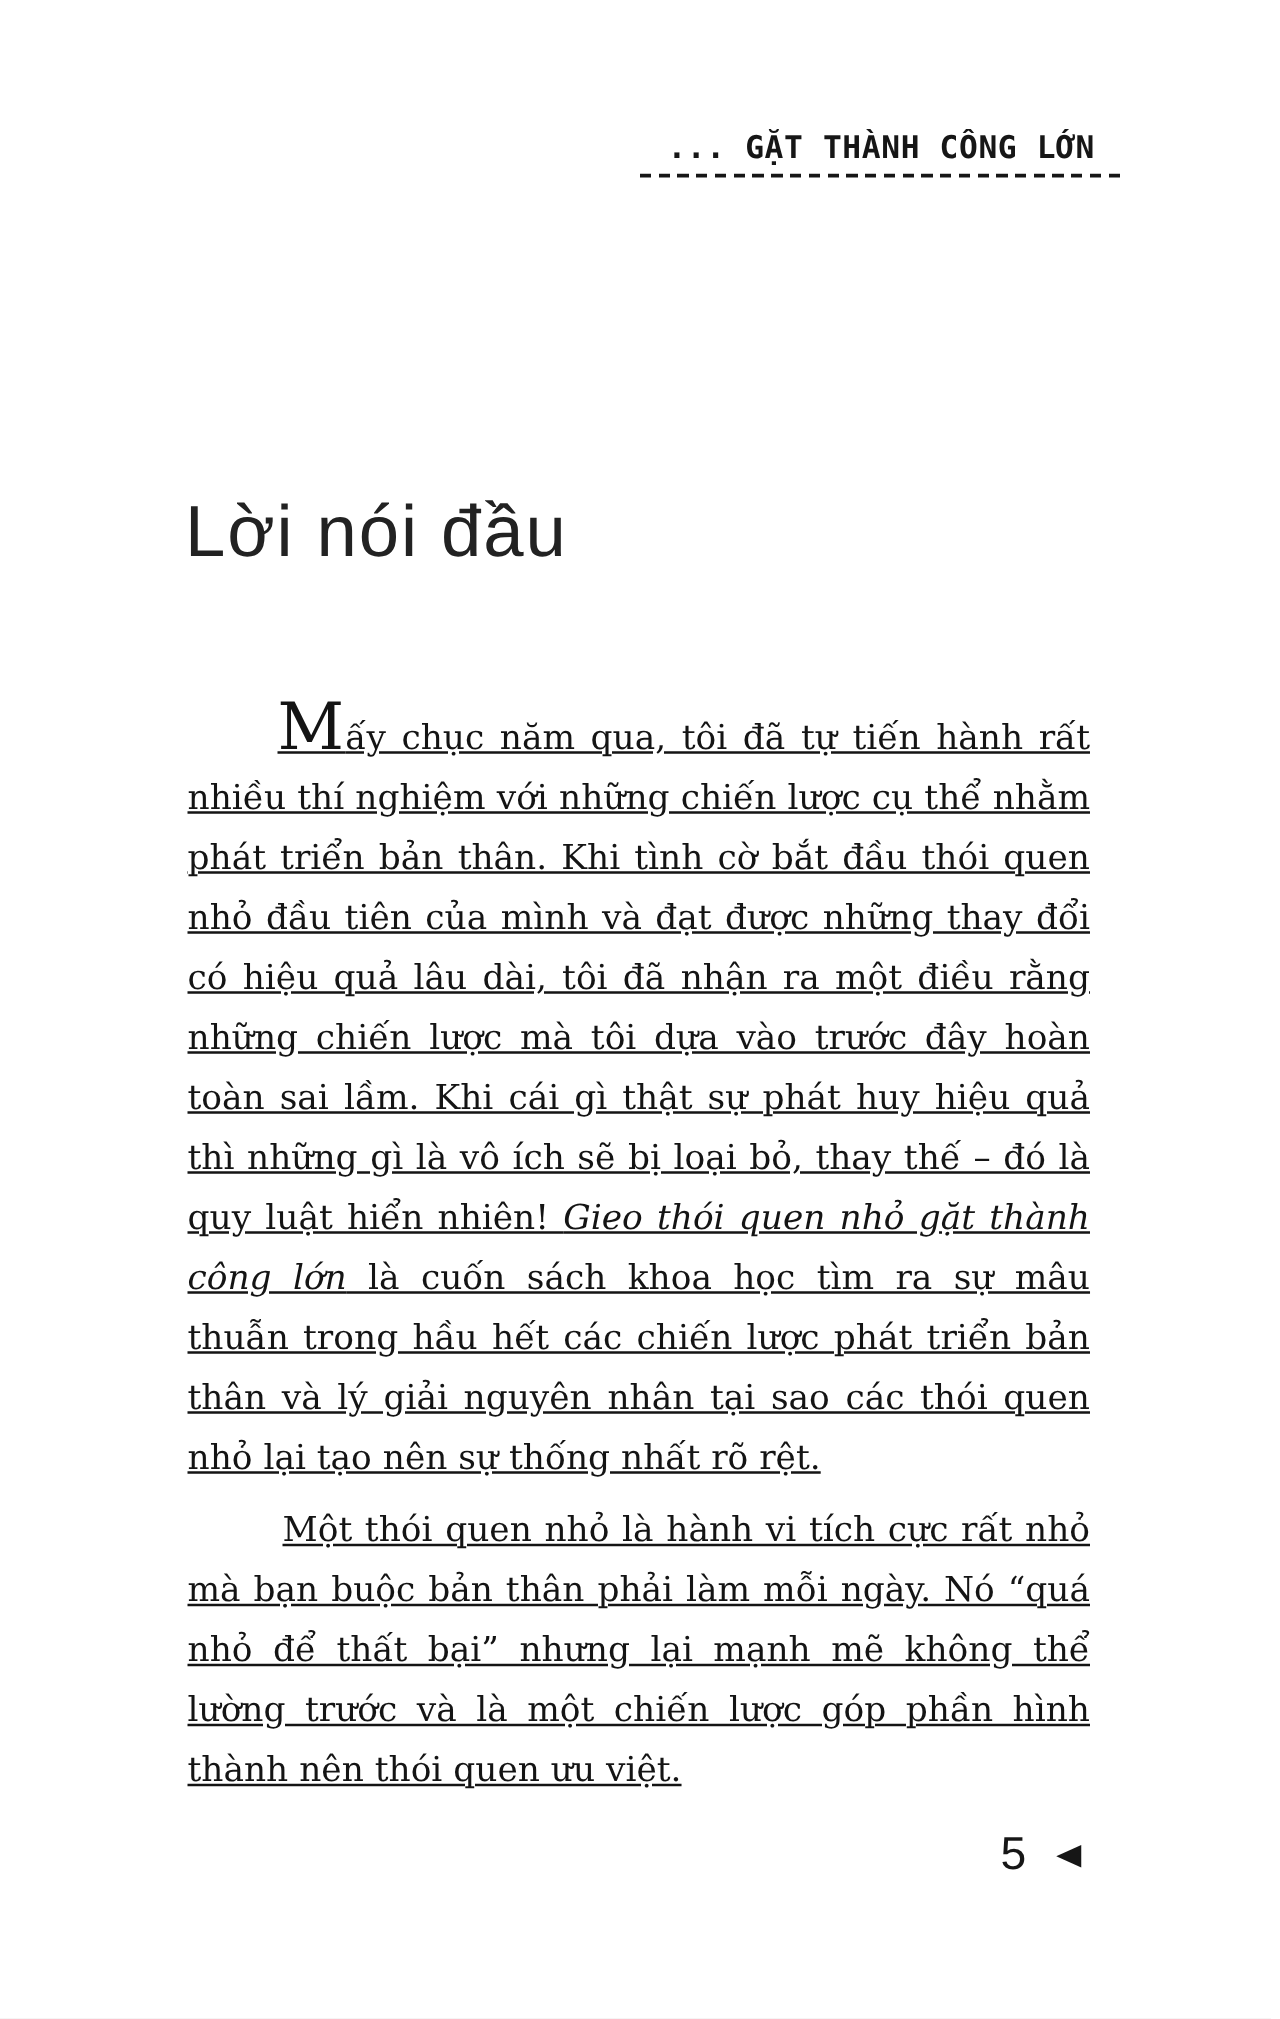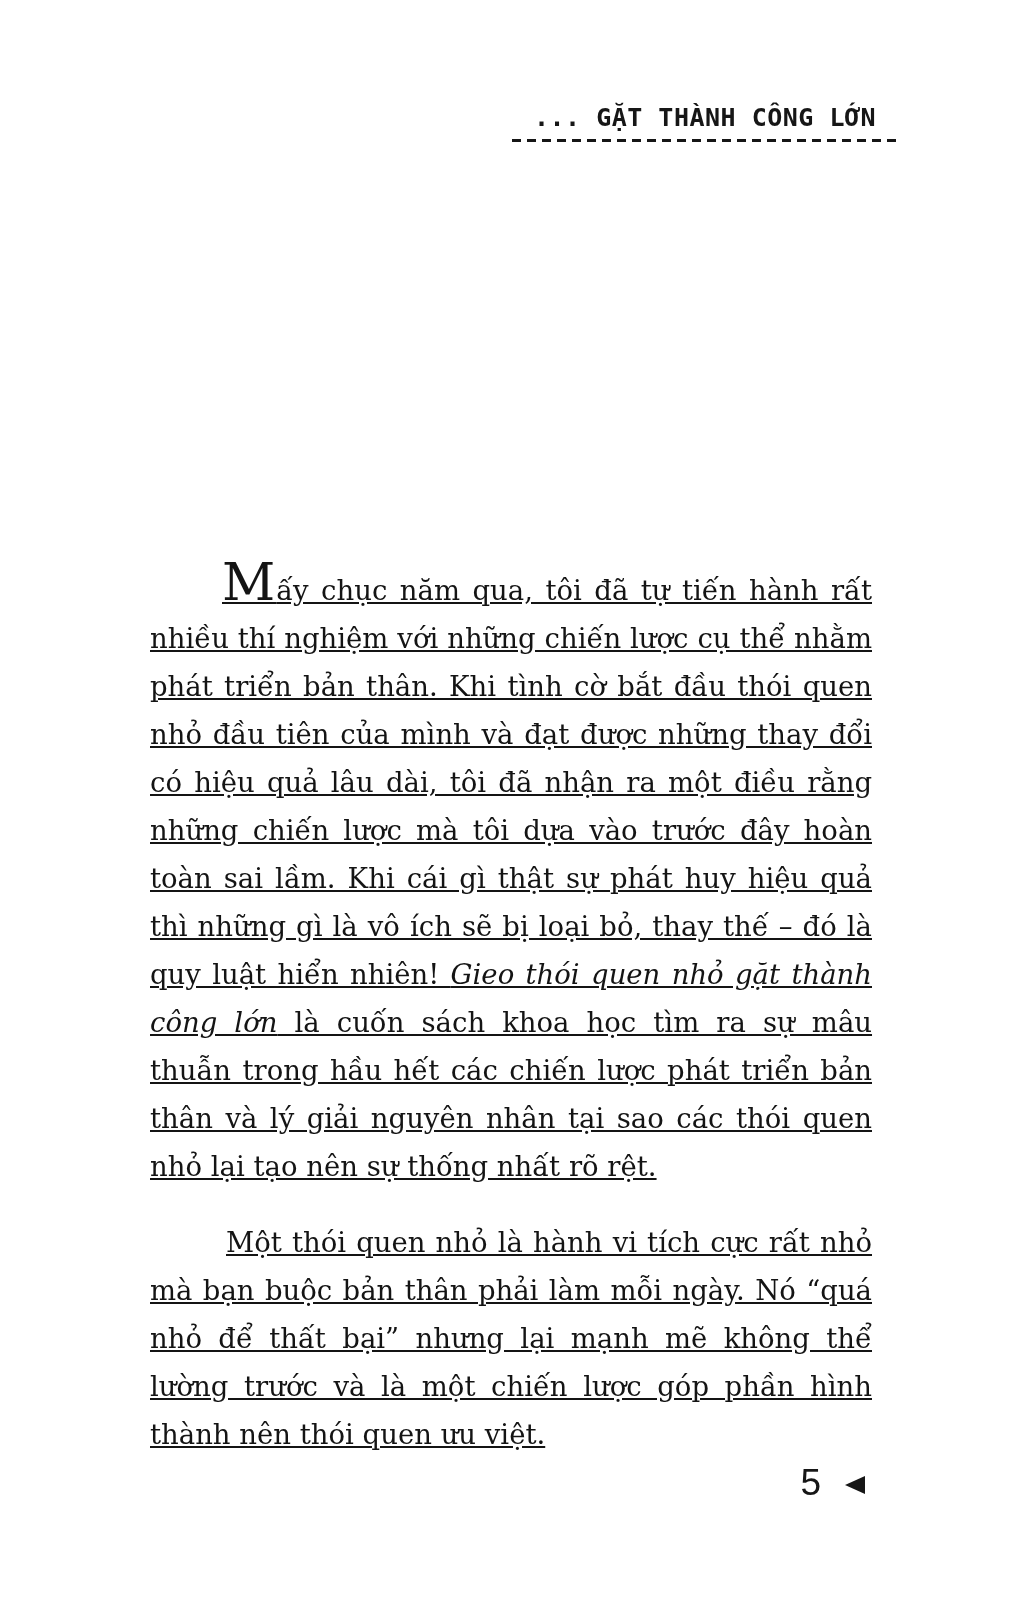--- a/index.html
+++ b/index.html
@@ -60,21 +60,21 @@
     top: 566px;
     width: 722px;
     font-family: "DejaVu Serif", serif;
     font-size: 27.5px;
     line-height: 48px;
     text-align: justify;
     color: #141414;
   }
   .para { margin: 0; text-decoration: underline; }
   .para.first { text-indent: 72px; }
-  .para.second { margin-top: 28px; text-indent: 76px; }
+  .para.second { margin-top: 10px; text-indent: 76px; }
   .dropcap {
     font-size: 52px;
     line-height: 0;
     letter-spacing: 1px;
   }
   .book-title-italic { font-style: italic; }
 
   
   .page-footer {
     position: absolute;
@@ -102,20 +102,21 @@
 </head>
 <body>
 
 <div class="page">
 
   <div class="running-header">
     <span class="rh-text">... GẶT THÀNH CÔNG LỚN</span>
     <div class="rh-rule"></div>
   </div>
 
+  <h1 class="chapter-title">Lời nói đầu</h1>
 
   <div class="body-text">
     <p class="para first"><span class="dropcap">M</span><span>ấy chục năm qua, tôi đã tự tiến hành rất nhiều thí nghiệm với những chiến lược cụ thể nhằm phát triển bản thân. Khi tình cờ bắt đầu thói quen nhỏ đầu tiên của mình và đạt được những thay đổi có hiệu quả lâu dài, tôi đã nhận ra một điều rằng những chiến lược mà tôi dựa vào trước đây hoàn toàn sai lầm. Khi cái gì thật sự phát huy hiệu quả thì những gì là vô ích sẽ bị loại bỏ, thay thế – đó là quy luật hiển nhiên! </span><em class="book-title-italic">Gieo thói quen nhỏ gặt thành công lớn</em><span> là cuốn sách khoa học tìm ra sự mâu thuẫn trong hầu hết các chiến lược phát triển bản thân và lý giải nguyên nhân tại sao các thói quen nhỏ lại tạo nên sự thống nhất rõ rệt.</span></p>
     <p class="para second"><span>Một thói quen nhỏ là hành vi tích cực rất nhỏ mà bạn buộc bản thân phải làm mỗi ngày. Nó “quá nhỏ để thất bại” nhưng lại mạnh mẽ không thể lường trước và là một chiến lược góp phần hình thành nên thói quen ưu việt.</span></p>
   </div>
 
   <div class="page-footer">
     <span class="page-number">5</span>
     <span class="back-triangle"></span>
   </div>

